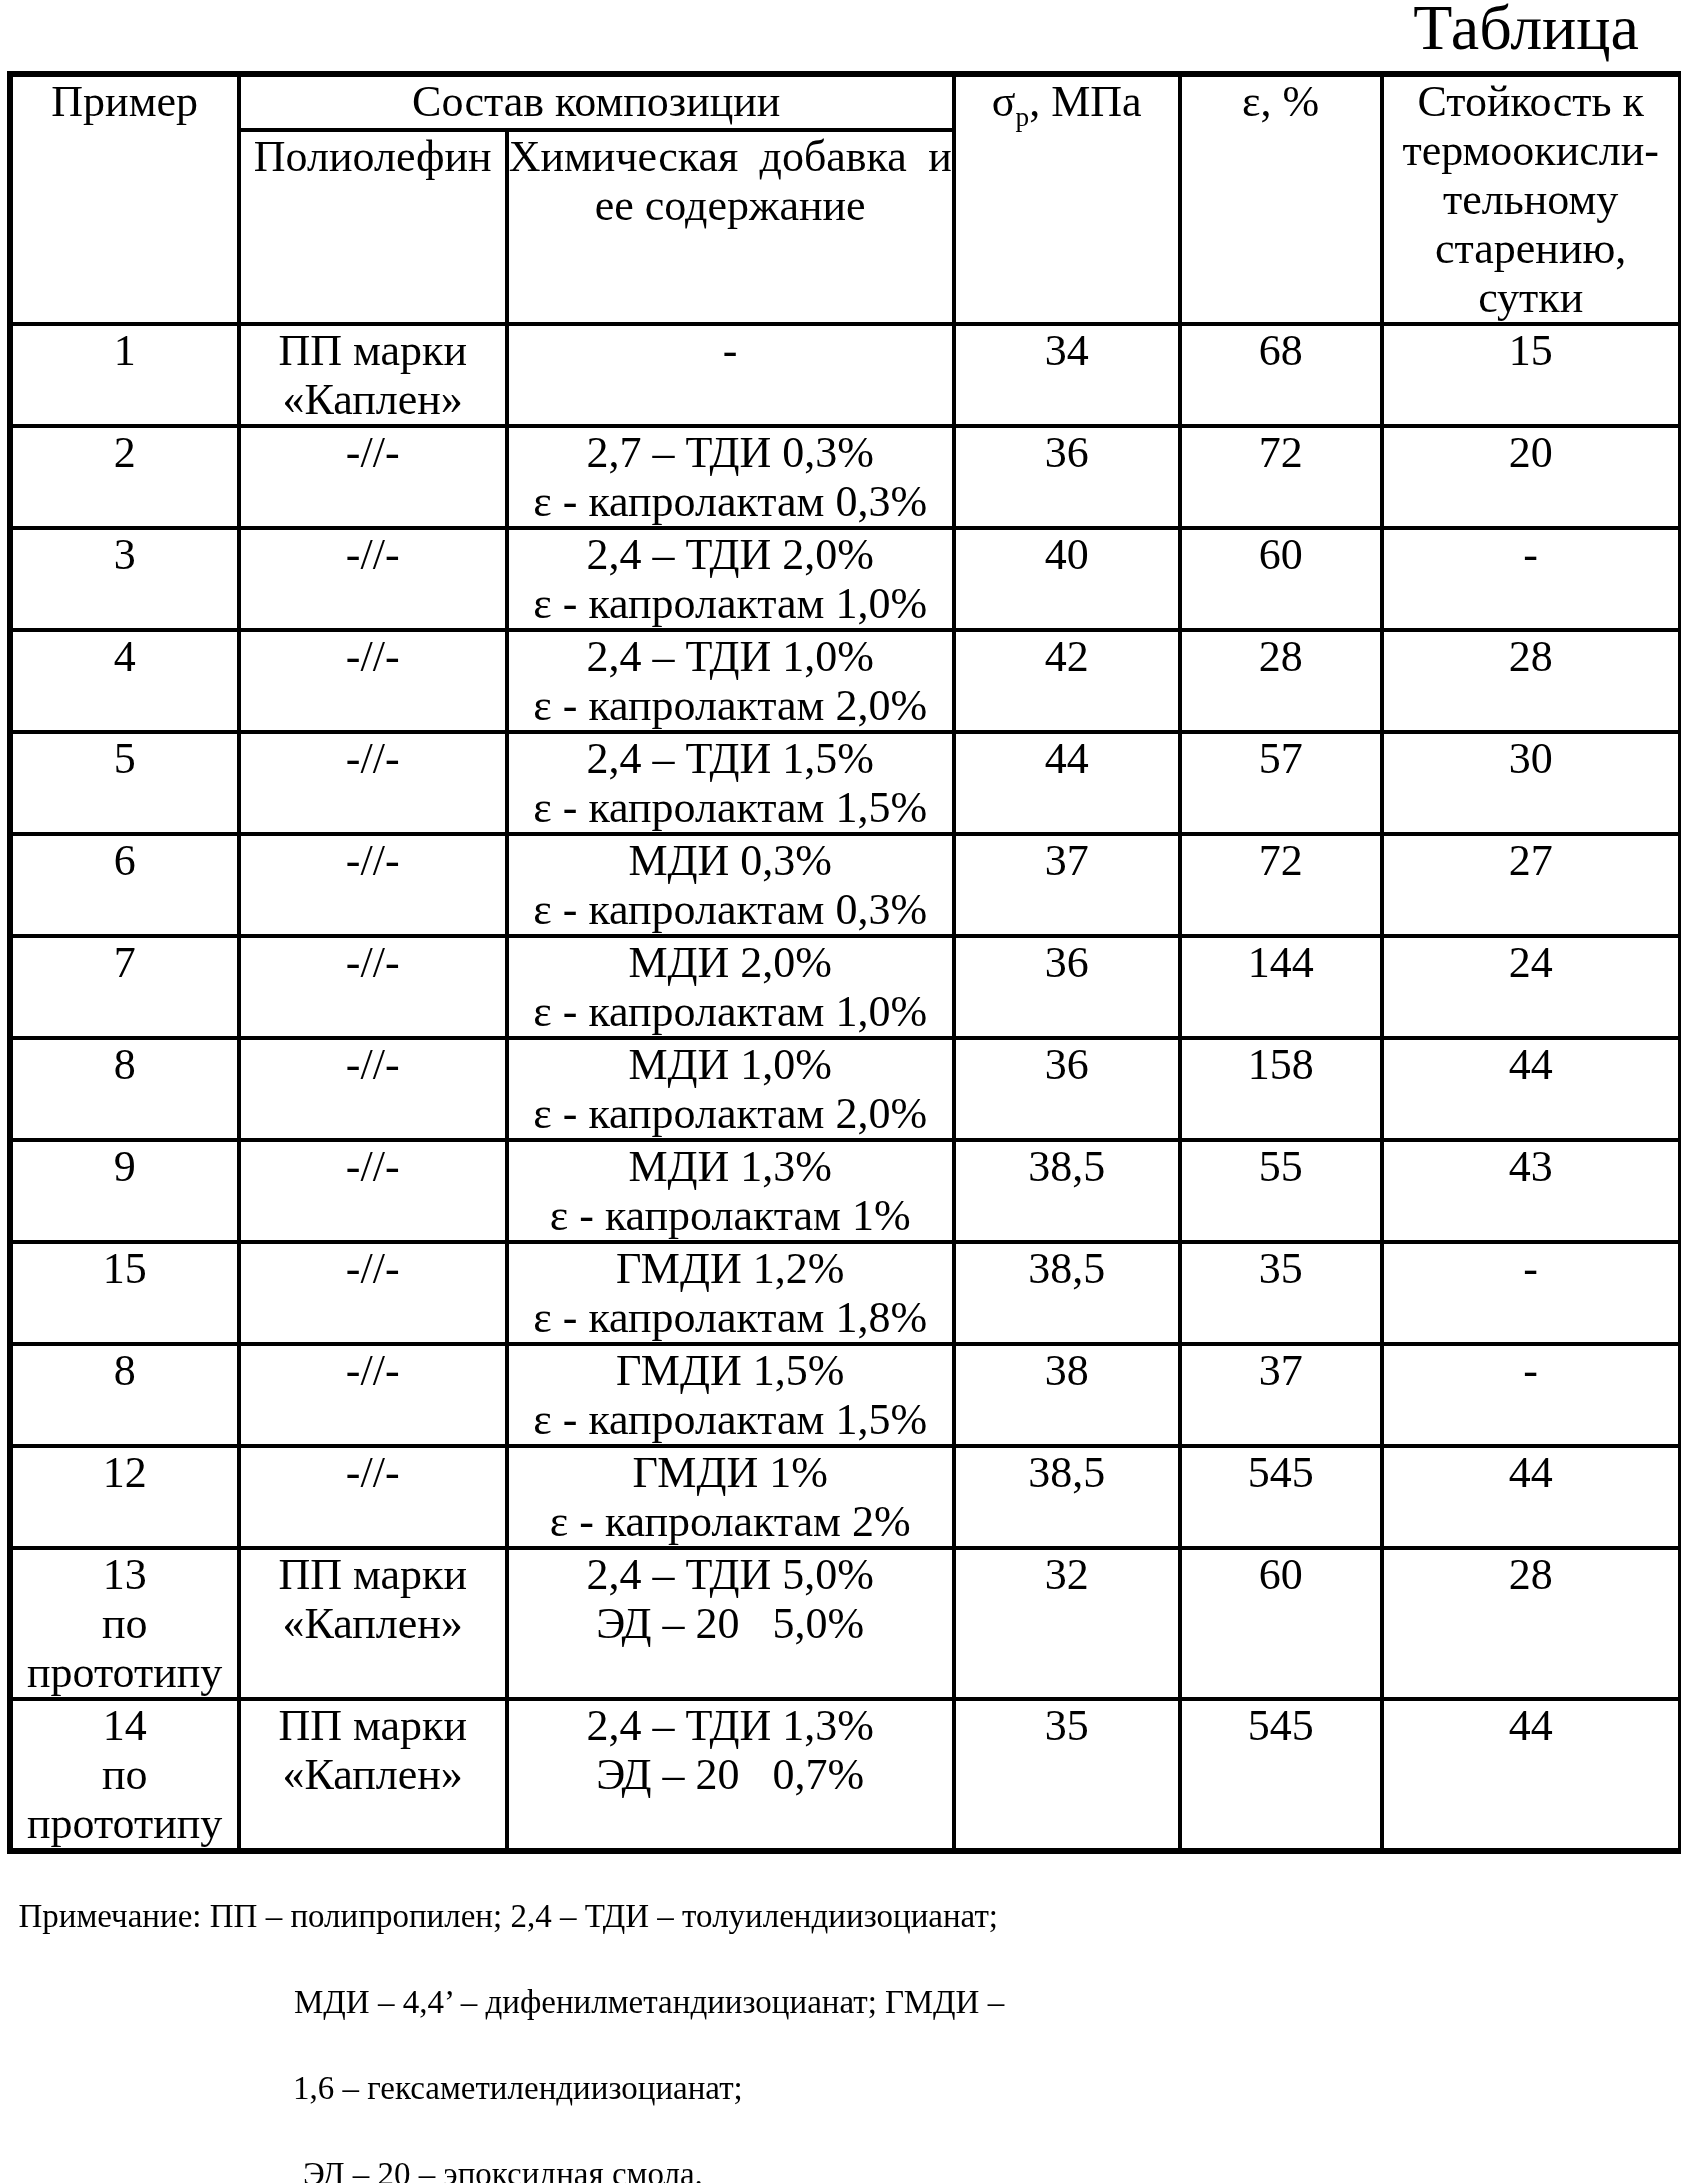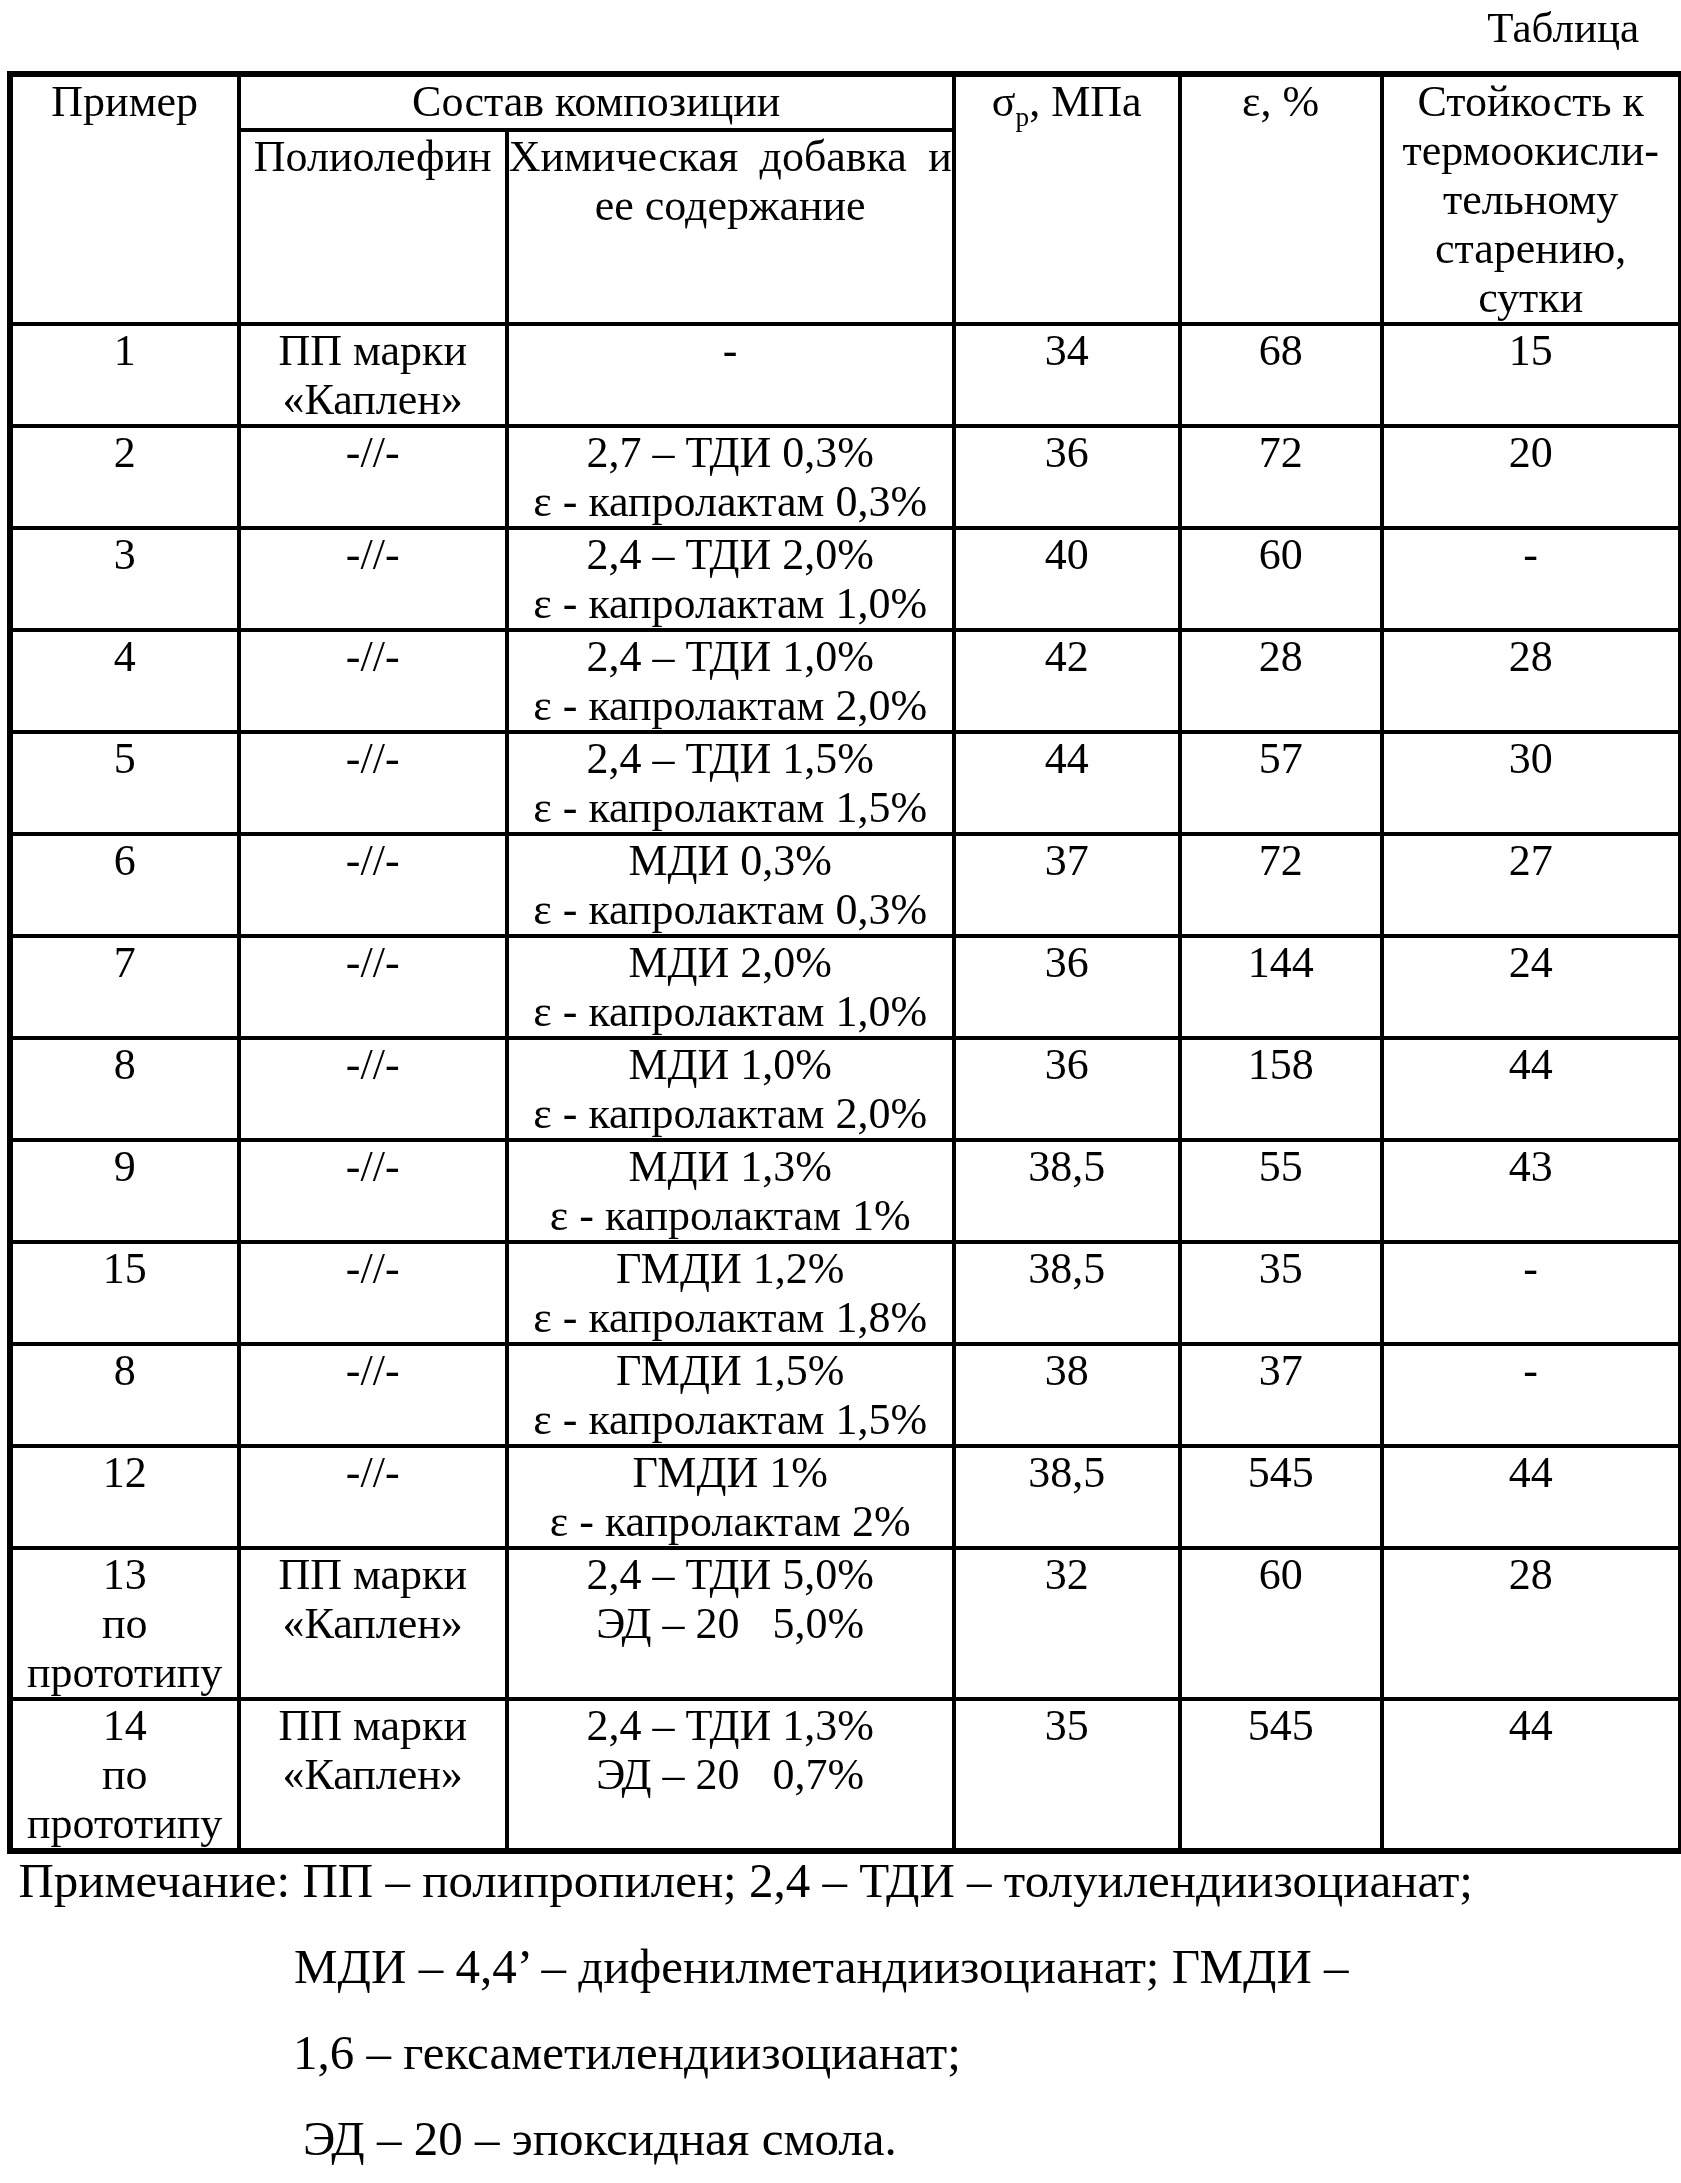--- a/index.html
+++ b/index.html
@@ -2,21 +2,21 @@
 <html style="font-size:13.4px"><head>
 <meta charset="utf-8">
 <style>
   html,body{margin:0;padding:0;}
   body{
     width:1681px;height:2183px;position:relative;background:#fff;color:#000;
     font-family:"Liberation Serif","DejaVu Serif",serif;
     overflow:hidden;
   }
   .caption{
-    position:absolute;top:0px;right:42px;font-size:43px;line-height:55px;
+    position:absolute;top:0px;right:42px;font-size:64px;line-height:55px;
   }
   table.main{
     position:absolute;left:6.7px;top:71px;width:1670px;
     border-collapse:collapse;table-layout:fixed;
     border:6.7px solid #000;
   }
   table.main th,table.main td{
     border:4.2px solid #000;padding:0;font-weight:normal;
     font-size:44px;line-height:49px;text-align:center;vertical-align:top;
     overflow:visible;
@@ -28,21 +28,21 @@
   th.h-group{vertical-align:middle;line-height:47px;}
   th.h-span{vertical-align:top;padding-top:60px;}
   th.h-po{vertical-align:top;padding-top:11.7px;line-height:67px;}
   th.h-ad{vertical-align:top;padding-top:11.7px;line-height:67px;padding-left:13.4px;padding-right:13.4px;text-align:left;}
   th.h-ad .just{text-align:justify;text-align-last:justify;}
   th.h-res{vertical-align:top;padding-top:8.4px;line-height:46px;}
   sub.sg{font-size:0.62em;line-height:0;}
   td{padding-top:5px;}
   td .ln{white-space:nowrap;}
   td.p0{padding-top:1.7px;line-height:48px;}
-  .footnote div{position:absolute;font-size:49px;line-height:55px;white-space:nowrap;}
+  .footnote div{position:absolute;font-size:33px;line-height:55px;white-space:nowrap;margin-top:36px;}
   .fn1{left:18.4px;top:1853px;}
   .fn2{left:294px;top:1939px;}
   .fn3{left:293px;top:2025px;}
   .fn4{left:303px;top:2111px;}
 </style>
 </head>
 <body>
 
 <div class="caption">Таблица</div>
 

